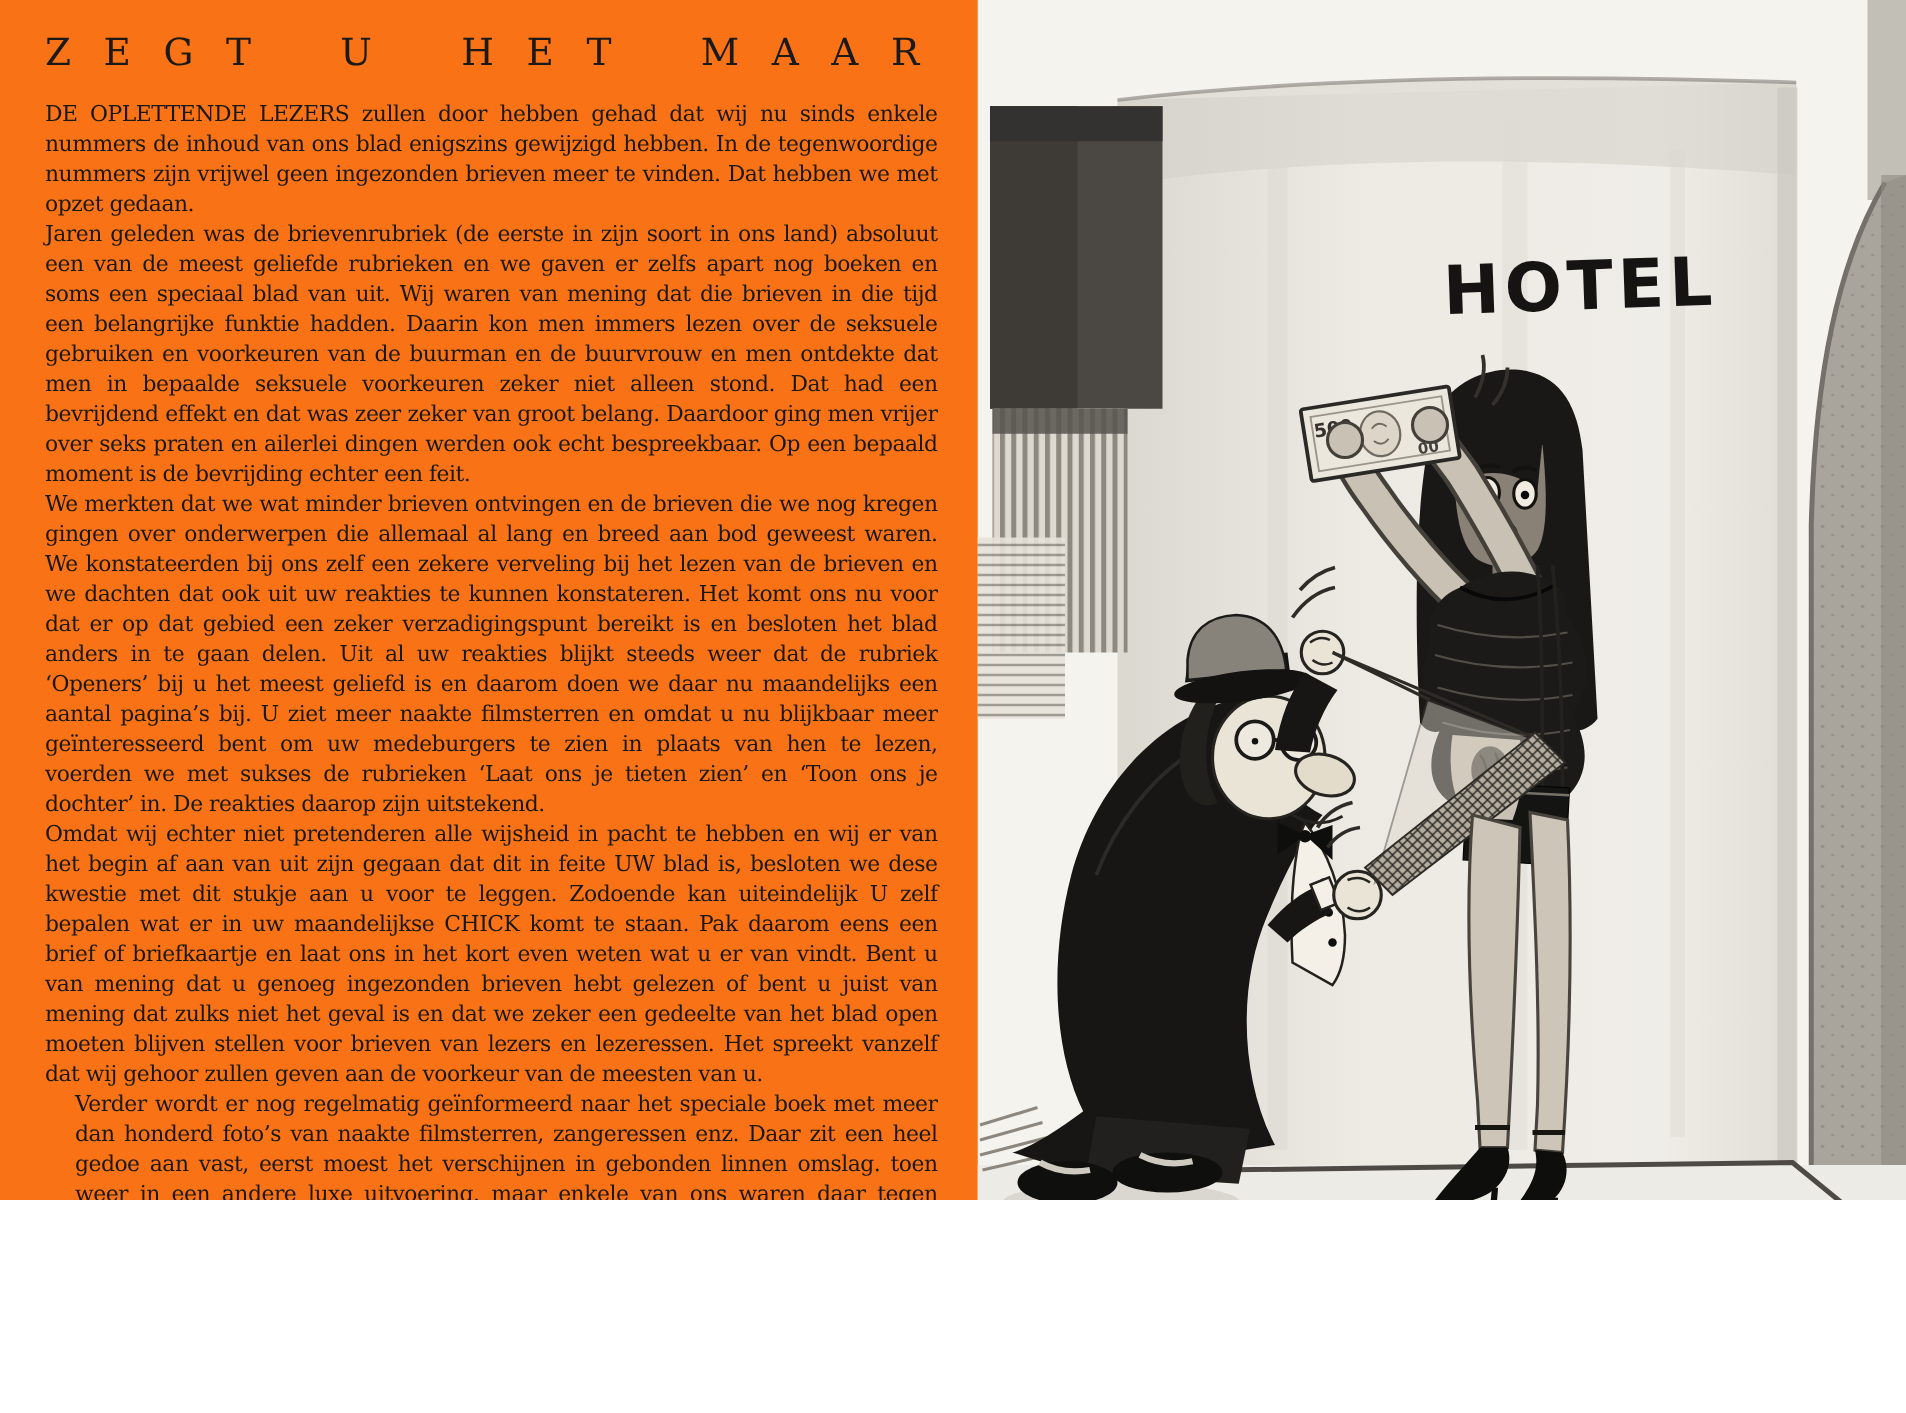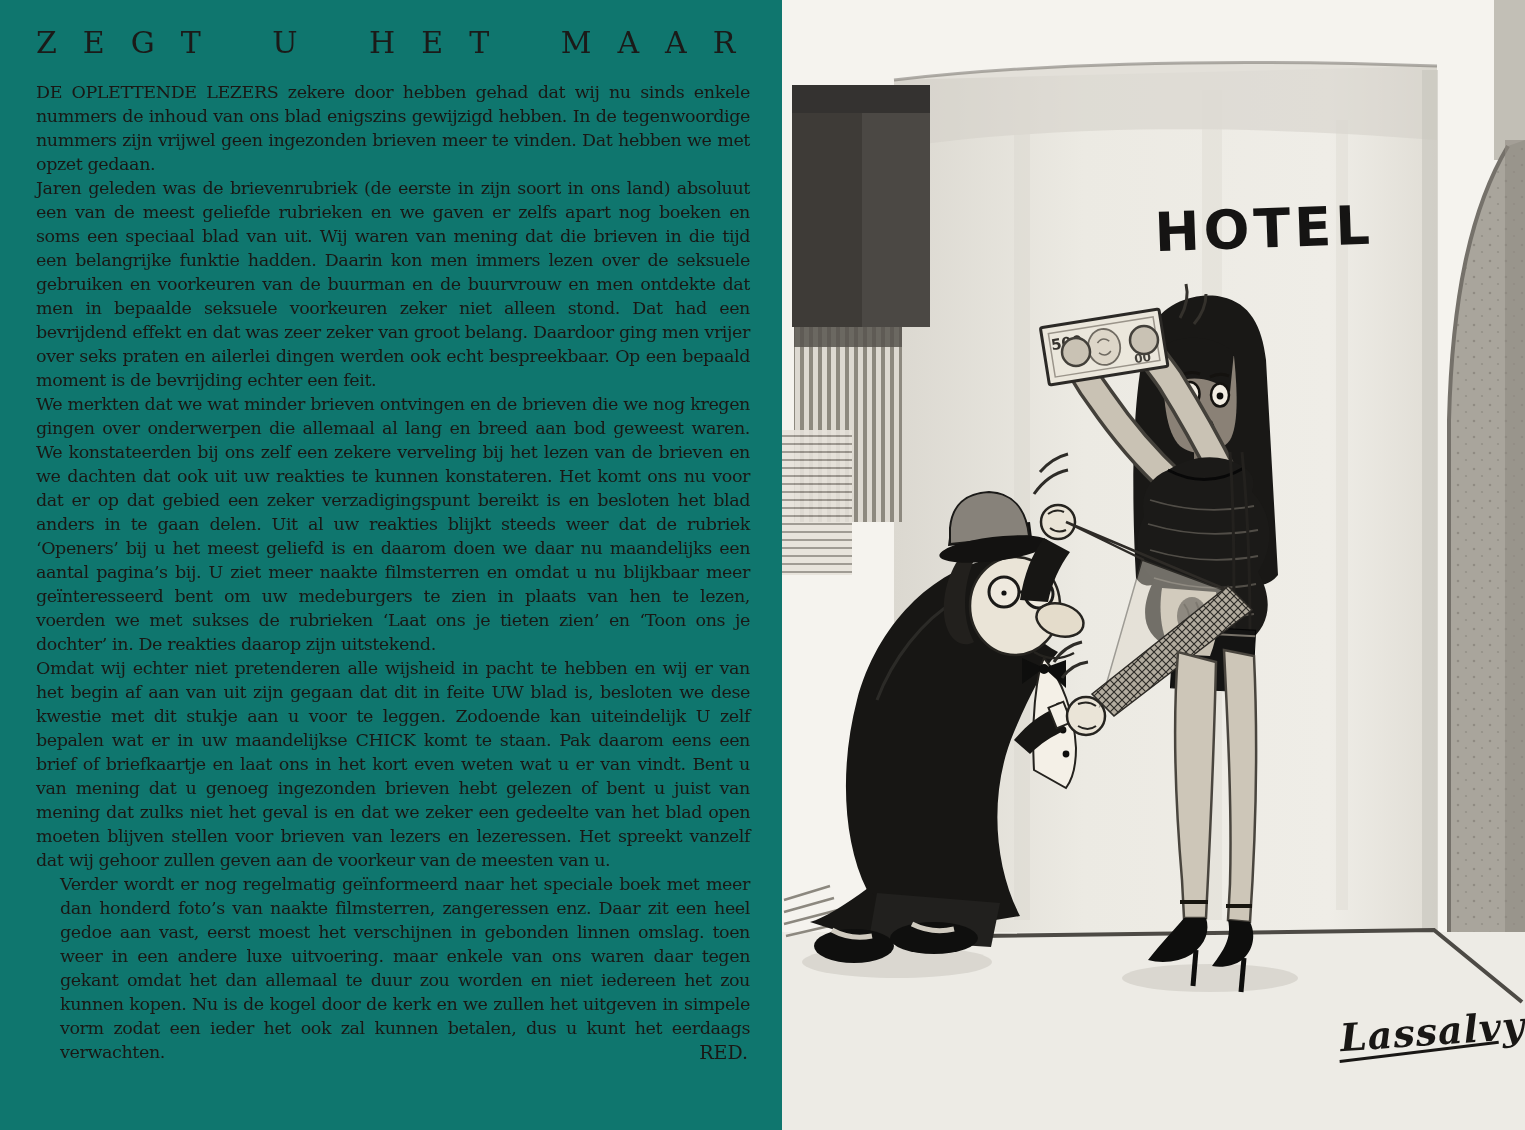--- a/index.html
+++ b/index.html
@@ -1,18 +1,18 @@
 <!DOCTYPE html>
 <html><head>
 <meta charset="utf-8">
 <style>
   html,body { margin:0; padding:0; }
   .page {
-    position:relative; width:1525px; height:1130px;
-    background:#0f766e; overflow:hidden;
+    position:relative; width:1525px; height:960px;
+    background:#f97316; overflow:hidden;
     font-family:"DejaVu Serif", serif; color:#161616;
   }
   .text-col { position:absolute; left:36px; top:24px; width:714px; }
   .title {
     margin:0 0 18px 0; font-weight:normal; font-size:30px; line-height:38px;
     letter-spacing:26px; word-spacing:10px; white-space:nowrap; color:#1b1a18;
   }
   .body-par {
     margin:0; font-size:17.5px; line-height:24px; letter-spacing:-0.4px;
     text-align:justify; color:#191815;
@@ -21,21 +21,21 @@
   .signoff { position:absolute; right:2px; bottom:0; font-size:19px; line-height:24px; color:#191815; }
   .cartoon-svg { position:absolute; left:782px; top:0; }
 </style>
 </head>
 <body>
 
 <div class="page">
 
   <div class="text-col">
     <h1 class="title">ZEGT U HET MAAR</h1>
-    <p class="body-par">DE OPLETTENDE LEZERS zekere door hebben gehad dat wij nu sinds enkele nummers de inhoud van ons blad enigszins gewijzigd hebben. In de tegenwoordige nummers zijn vrijwel geen ingezonden brieven meer te vinden. Dat hebben we met opzet gedaan.</p>
+    <p class="body-par">DE OPLETTENDE LEZERS zullen door hebben gehad dat wij nu sinds enkele nummers de inhoud van ons blad enigszins gewijzigd hebben. In de tegenwoordige nummers zijn vrijwel geen ingezonden brieven meer te vinden. Dat hebben we met opzet gedaan.</p>
     <p class="body-par">Jaren geleden was de brievenrubriek (de eerste in zijn soort in ons land) absoluut een van de meest geliefde rubrieken en we gaven er zelfs apart nog boeken en soms een speciaal blad van uit. Wij waren van mening dat die brieven in die tijd een belangrijke funktie hadden. Daarin kon men immers lezen over de seksuele gebruiken en voorkeuren van de buurman en de buurvrouw en men ontdekte dat men in bepaalde seksuele voorkeuren zeker niet alleen stond. Dat had een bevrijdend effekt en dat was zeer zeker van groot belang. Daardoor ging men vrijer over seks praten en ailerlei dingen werden ook echt bespreekbaar. Op een bepaald moment is de bevrijding echter een feit.</p>
     <p class="body-par">We merkten dat we wat minder brieven ontvingen en de brieven die we nog kregen gingen over onderwerpen die allemaal al lang en breed aan bod geweest waren. We konstateerden bij ons zelf een zekere verveling bij het lezen van de brieven en we dachten dat ook uit uw reakties te kunnen konstateren. Het komt ons nu voor dat er op dat gebied een zeker verzadigingspunt bereikt is en besloten het blad anders in te gaan delen. Uit al uw reakties blijkt steeds weer dat de rubriek ‘Openers’ bij u het meest geliefd is en daarom doen we daar nu maandelijks een aantal pagina’s bij. U ziet meer naakte filmsterren en omdat u nu blijkbaar meer geïnteresseerd bent om uw medeburgers te zien in plaats van hen te lezen, voerden we met sukses de rubrieken ‘Laat ons je tieten zien’ en ‘Toon ons je dochter’ in. De reakties daarop zijn uitstekend.</p>
     <p class="body-par">Omdat wij echter niet pretenderen alle wijsheid in pacht te hebben en wij er van het begin af aan van uit zijn gegaan dat dit in feite UW blad is, besloten we dese kwestie met dit stukje aan u voor te leggen. Zodoende kan uiteindelijk U zelf bepalen wat er in uw maandelijkse CHICK komt te staan. Pak daarom eens een brief of briefkaartje en laat ons in het kort even weten wat u er van vindt. Bent u van mening dat u genoeg ingezonden brieven hebt gelezen of bent u juist van mening dat zulks niet het geval is en dat we zeker een gedeelte van het blad open moeten blijven stellen voor brieven van lezers en lezeressen. Het spreekt vanzelf dat wij gehoor zullen geven aan de voorkeur van de meesten van u.</p>
     <div class="last-wrap">
       <p class="body-par">Verder wordt er nog regelmatig geïnformeerd naar het speciale boek met meer dan honderd foto’s van naakte filmsterren, zangeressen enz. Daar zit een heel gedoe aan vast, eerst moest het verschijnen in gebonden linnen omslag. toen weer in een andere luxe uitvoering. maar enkele van ons waren daar tegen gekant omdat het dan allemaal te duur zou worden en niet iedereen het zou kunnen kopen. Nu is de kogel door de kerk en we zullen het uitgeven in simpele vorm zodat een ieder het ook zal kunnen betalen, dus u kunt het eerdaags verwachten.</p>
       <span class="signoff">RED.</span>
     </div>
   </div>
 
   <svg class="cartoon-svg" width="743" height="1130" viewBox="0 0 743 1130">

